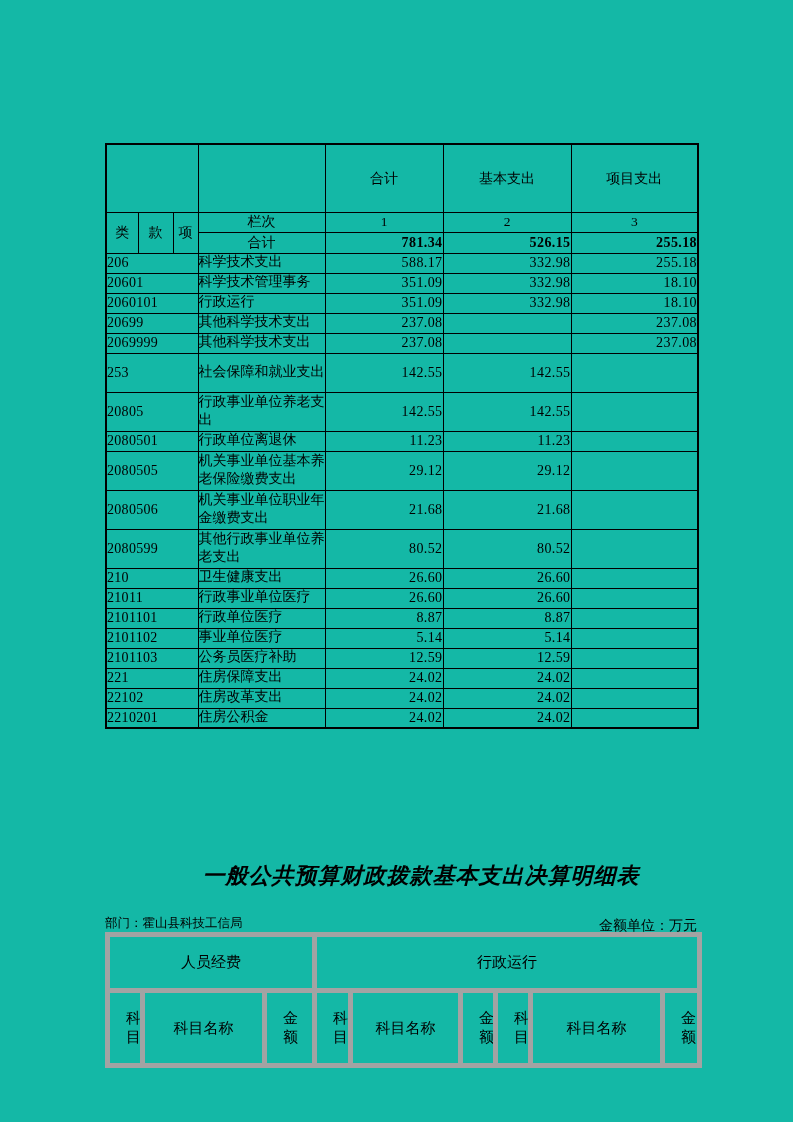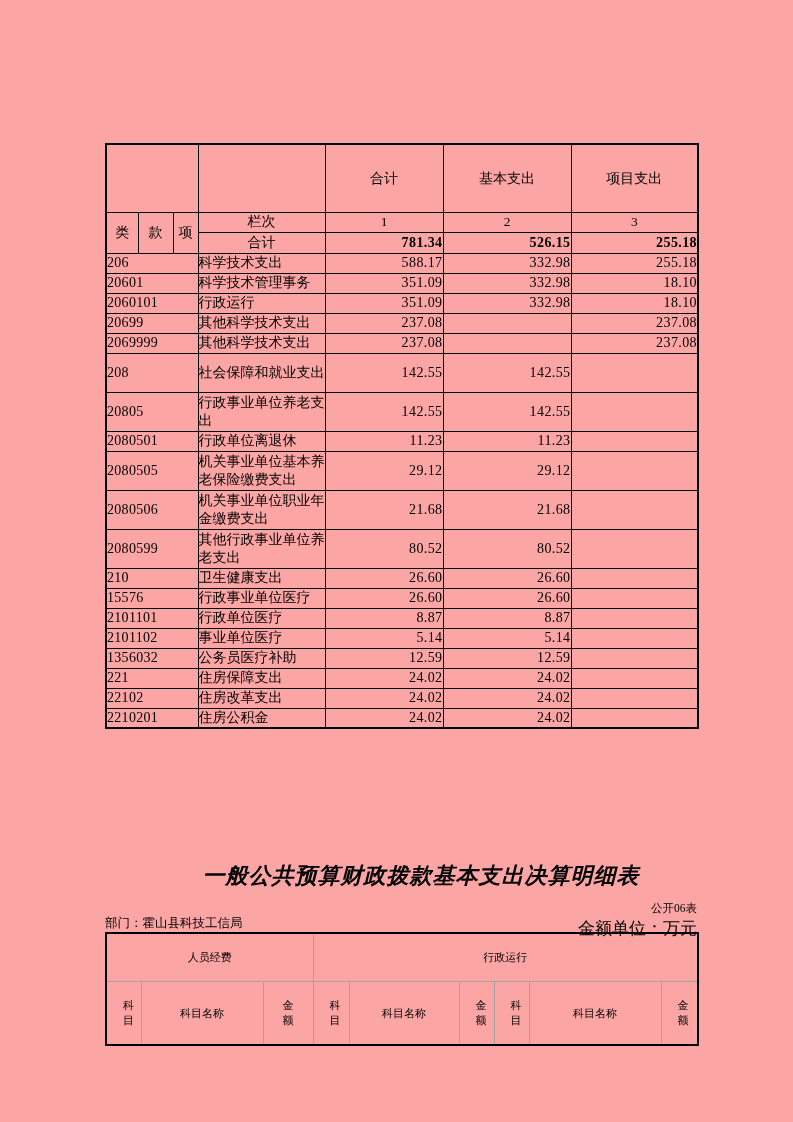--- a/index.html
+++ b/index.html
@@ -1,53 +1,53 @@
 <!DOCTYPE html>
 <html><head>
 <meta charset="utf-8">
 <style>
   * { margin:0; padding:0; box-sizing:border-box; }
   html,body { background:#fff; }
   .page {
     position:relative;
     width:793px; height:1122px;
-    background:#fca5a5;
+    background:#14b8a6;
     color:#000;
     font-family:"Liberation Serif","DejaVu Serif",serif;
     overflow:hidden;
   }
   table { border-collapse:collapse; table-layout:fixed; }
   .t1 { position:absolute; left:105px; top:143px; width:592px; border:2px solid #000; }
   .t1 td { border:1px solid #000; padding:0; font-size:14px; line-height:1.25; vertical-align:middle; overflow:hidden; }
   .t2 { position:absolute; left:105px; top:932px; width:592px; border:2px solid #000; }
-  .t2 td { border:1px solid #a3a3a3; padding:16px; font-size:11px; text-align:center; vertical-align:middle; overflow:hidden; }
+  .t2 td { border:5px solid #a3a3a3; padding:16px; font-size:15px; text-align:center; vertical-align:middle; overflow:hidden; }
   .center { text-align:center; }
   .code { text-align:left; padding-left:4px; font-size:13.5px; letter-spacing:0.3px; }
-  .name { text-align:left; padding:1px 2px 1px 3px; }
+  .name { text-align:left; padding:1px 2px 1px 3px;font-family:Liberation Mono, monospace; }
   .num  { text-align:right; padding-right:5px; font-size:13.5px; letter-spacing:0.4px; }
   .bold { font-weight:bold; }
   .note {
     position:absolute; left:105px; top:732px; width:592px;
     font-size:12.5px;
   }
   .title2 {
     position:absolute; left:105px; top:861px; width:632px;
     text-align:center;
     font-family:"Liberation Sans","DejaVu Sans",sans-serif;
     font-weight:bold; font-size:22px; letter-spacing:1px;font-style:italic;
   }
   .table-code {
     position:absolute; left:105px; top:901px; width:592px;
     text-align:right; font-size:11.5px;
   }
   .meta-row {
     position:absolute; left:105px; top:915px; width:592px; height:17px;
   }
   .dept { position:absolute; left:0; top:0; font-size:12.5px;text-align:right; }
-  .unit { position:absolute; right:0; top:2px; font-size:17px; }
+  .unit { position:absolute; right:0; top:2px; font-size:14px; }
   .pagenum {
     position:absolute; left:105px; top:997px; width:571px;
     text-align:right; font-size:13.5px; letter-spacing:1px;
   }
 </style>
 </head>
 <body>
 
 <div class="page">
 
@@ -115,21 +115,21 @@
           <td class="num">237.08</td>
         </tr>
         <tr style="height: 20px;">
           <td class="code" colspan="3">2069999</td>
           <td class="name">其他科学技术支出</td>
           <td class="num">237.08</td>
           <td class="num"></td>
           <td class="num">237.08</td>
         </tr>
         <tr style="height: 39px;">
-          <td class="code" colspan="3">208</td>
+          <td class="code" colspan="3">253</td>
           <td class="name">社会保障和就业支出</td>
           <td class="num">142.55</td>
           <td class="num">142.55</td>
           <td class="num"></td>
         </tr>
         <tr style="height: 39px; margin-top: 24px;">
           <td class="code" colspan="3">20805</td>
           <td class="name">行政事业单位养老支出</td>
           <td class="num">142.55</td>
           <td class="num">142.55</td>
@@ -164,42 +164,42 @@
           <td class="num"></td>
         </tr>
         <tr style="height: 20px;">
           <td class="code" colspan="3">210</td>
           <td class="name">卫生健康支出</td>
           <td class="num">26.60</td>
           <td class="num">26.60</td>
           <td class="num"></td>
         </tr>
         <tr style="height: 20px;">
-          <td class="code" colspan="3">15576</td>
+          <td class="code" colspan="3">21011</td>
           <td class="name">行政事业单位医疗</td>
           <td class="num">26.60</td>
           <td class="num">26.60</td>
           <td class="num"></td>
         </tr>
         <tr style="height: 20px;">
           <td class="code" colspan="3">2101101</td>
           <td class="name">行政单位医疗</td>
           <td class="num">8.87</td>
           <td class="num">8.87</td>
           <td class="num"></td>
         </tr>
         <tr style="height: 20px;">
           <td class="code" colspan="3">2101102</td>
           <td class="name">事业单位医疗</td>
           <td class="num">5.14</td>
           <td class="num">5.14</td>
           <td class="num"></td>
         </tr>
         <tr style="height: 20px;">
-          <td class="code" colspan="3">1356032</td>
+          <td class="code" colspan="3">2101103</td>
           <td class="name">公务员医疗补助</td>
           <td class="num">12.59</td>
           <td class="num">12.59</td>
           <td class="num"></td>
         </tr>
         <tr style="height: 20px;">
           <td class="code" colspan="3">221</td>
           <td class="name">住房保障支出</td>
           <td class="num">24.02</td>
           <td class="num">24.02</td>
@@ -217,21 +217,20 @@
           <td class="name">住房公积金</td>
           <td class="num">24.02</td>
           <td class="num">24.02</td>
           <td class="num"></td>
         </tr>
       </tbody>
   </table>
 
 
   <div class="title2">一般公共预算财政拨款基本支出决算明细表</div>
-  <div class="table-code">公开06表</div>
   <div class="meta-row">
     <span class="dept">部门：霍山县科技工信局</span>
     <span class="unit">金额单位：万元</span>
   </div>
 
   <table class="t2">
     <colgroup>
       <col style="width:35px">
         <col style="width:122px">
         <col style="width:50px">

